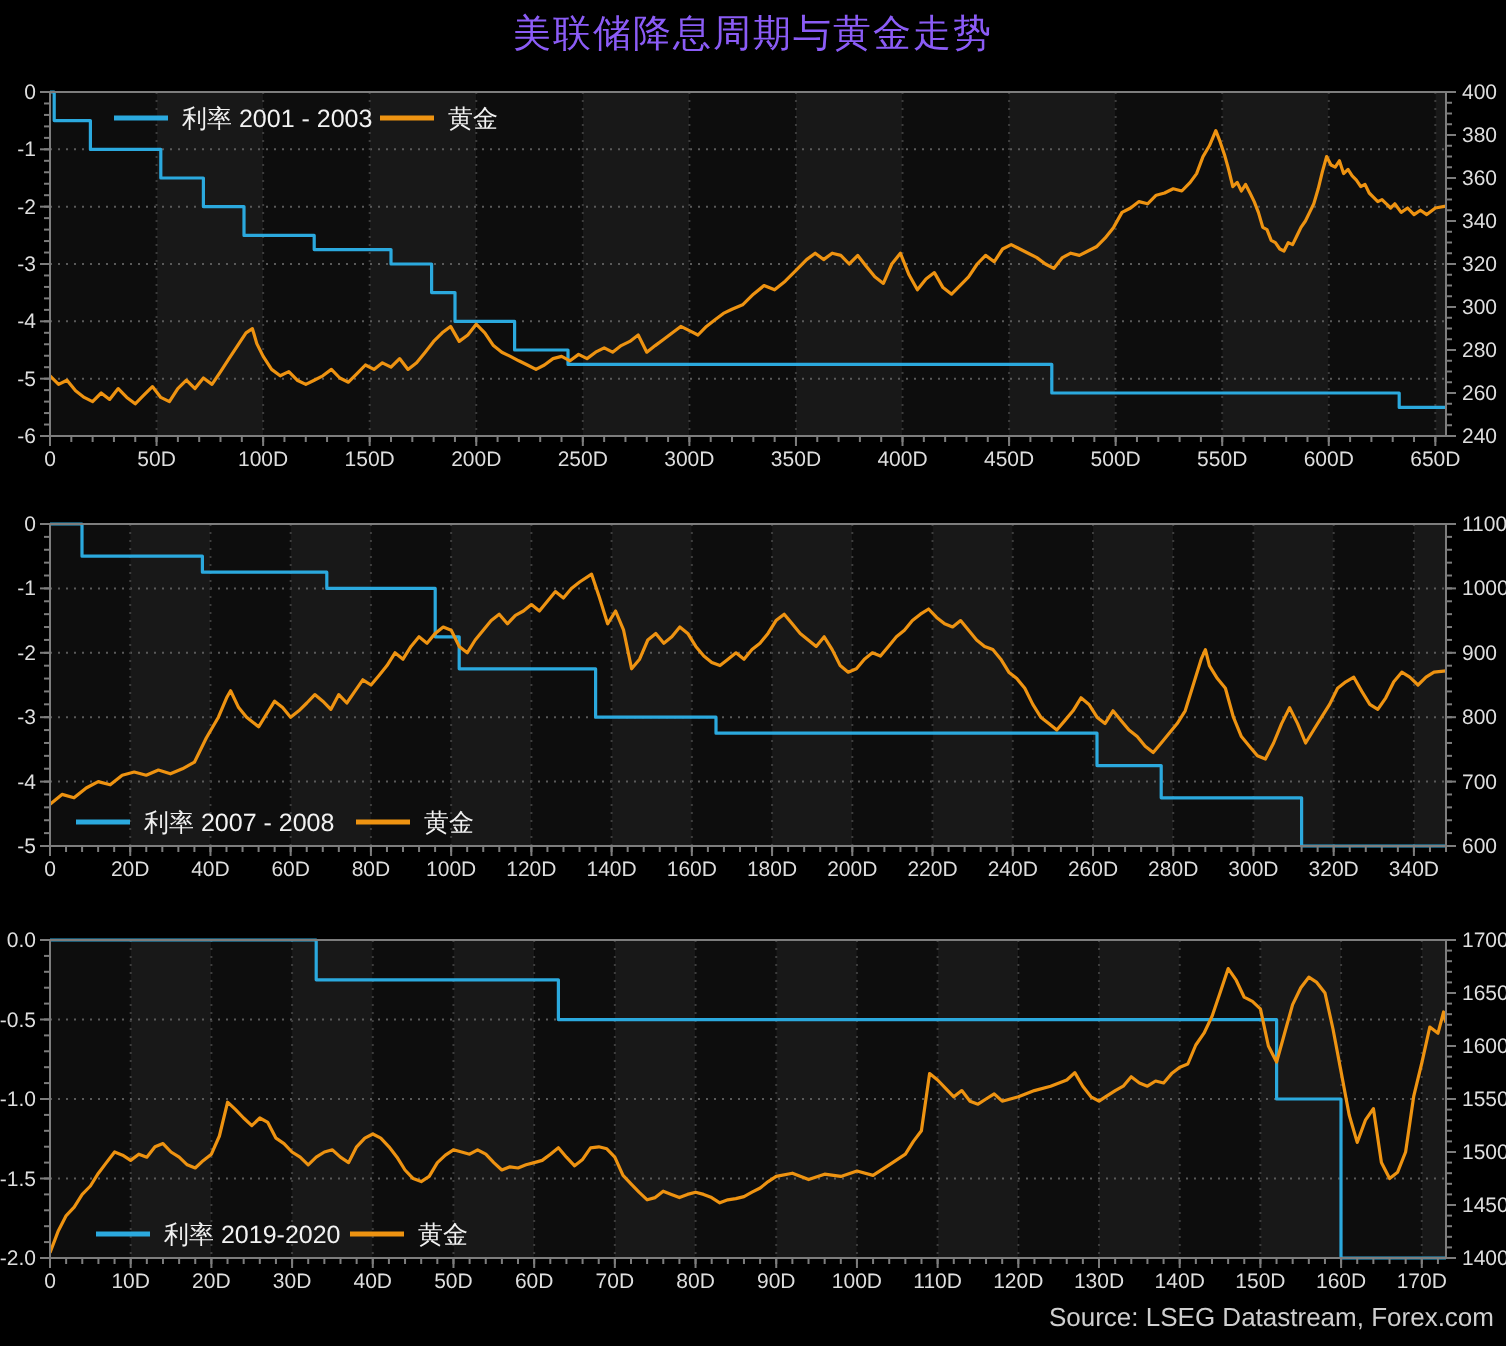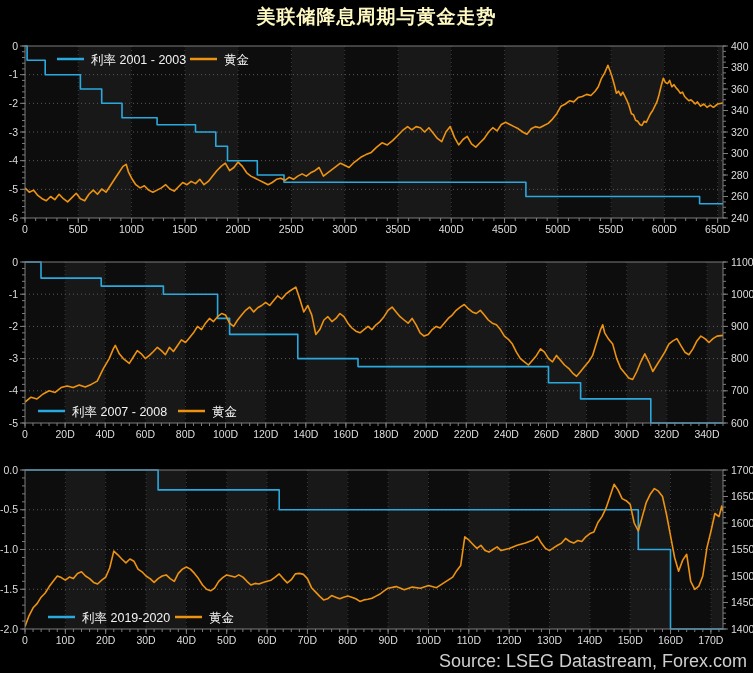--- a/index.html
+++ b/index.html
@@ -1,20 +1,20 @@
 <!DOCTYPE html>
 <html><head>
 <meta charset="utf-8">
 <style>
   html,body{margin:0;padding:0;background:#000;}
   .page{position:relative;width:753px;height:673px;background:#000;overflow:hidden;
         font-family:"Liberation Sans", sans-serif;}
   .title{position:absolute;top:4px;left:0;width:100%;text-align:center;
-         font-size:19px;font-weight:700;color:#fef9c3;letter-spacing:1px;}
-  .source{position:absolute;right:6px;top:651px;font-size:18px;color:#cfcfcf;}
+         font-size:19px;font-weight:400;color:#8b5cf6;letter-spacing:1px;}
+  .source{position:absolute;right:6px;top:651px;font-size:13px;color:#cfcfcf;}
   svg{position:absolute;top:0;left:0;}
   svg text{font-family:"Liberation Sans", sans-serif;}
 </style>
 </head>
 <body>
 
 <div class="page">
   <div class="title">美联储降息周期与黄金走势</div>
   <svg id="chart-svg" width="753" height="673" viewBox="0 0 753 673">
       <g>

